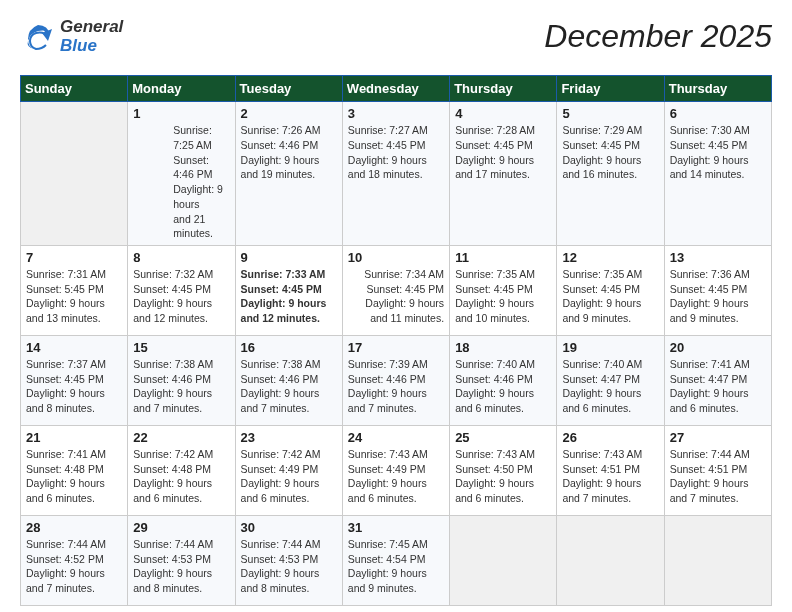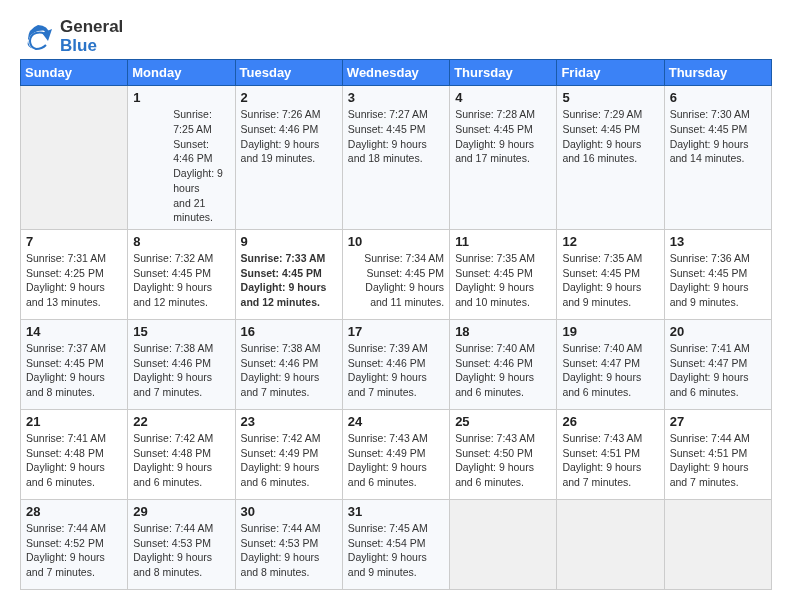--- a/index.html
+++ b/index.html
@@ -13,21 +13,22 @@
     .page {
       width: 792px;
       min-height: 612px;
       background: #fff;
       padding: 18px 20px 18px 20px;
     }
     .header {
       display: flex;
       justify-content: space-between;
       align-items: flex-start;
-      margin-bottom: 4px;
+      margin-bottom: 20px;
+      font-style: italic;
     }
     .logo {
       display: flex;
       align-items: center;
     }
     .logo-text {
       display: flex;
       flex-direction: column;
       line-height: 1.1;
     }
@@ -57,21 +58,21 @@
     .cal-subtitle {
       font-size: 14px;
       color: #555;
     }
     .calendar {
       width: 100%;
       border-collapse: collapse;
       table-layout: fixed;
     }
     .calendar thead th {
-      background: #3b82f6;
+      background: #14532d;
       color: #fff;
       font-size: 13px;
       font-weight: bold;
       padding: 5px 4px;
       text-align: left;
       border: 1px solid #1a5aaa;
     }
     .calendar tbody td {
       border: 1px solid #ccc;
       vertical-align: top;
@@ -115,20 +116,21 @@
         <path d="M18 6 Q28 6 30 16 Q28 10 18 12 Q10 14 8 22 Q6 28 14 30 Q8 28 8 20 Q8 10 18 6Z" fill="#2a74c8"></path>
         <path d="M18 8 Q26 8 28 18 Q24 12 16 14 Q10 16 10 22 Q10 28 16 30 Q22 30 26 26" fill="none" stroke="#2a74c8" stroke-width="2"></path>
         <polygon points="22,14 32,10 28,22" fill="#2a74c8"></polygon>
       </svg>
       <div class="logo-text">
         <span class="logo-general">General</span>
         <span class="logo-blue">Blue</span>
       </div>
     </div>
     <div class="title-block">
+      <div class="cal-title">December 2025</div>
     </div>
   </div>
 
   <table class="calendar">
     <thead>
       <tr>
       <th>Sunday</th>
           <th>Monday</th>
           <th>Tuesday</th>
           <th>Wednesday</th>
@@ -180,21 +182,21 @@
             <div class="day-info" style="white-space: pre-line;">Sunrise: 7:30 AM
 Sunset: 4:45 PM
 Daylight: 9 hours
 and 14 minutes.</div>
           </td>
         </tr>
         <tr>
           <td>
             <span class="day-num">7</span>
             <div class="day-info" style="white-space: pre-line;">Sunrise: 7:31 AM
-Sunset: 4:25 PM
+Sunset: 5:45 PM
 Daylight: 9 hours
 and 13 minutes.</div>
           </td>
           <td>
             <span class="day-num">8</span>
             <div class="day-info" style="white-space: pre-line;">Sunrise: 7:32 AM
 Sunset: 4:45 PM
 Daylight: 9 hours
 and 12 minutes.</div>
           </td>

